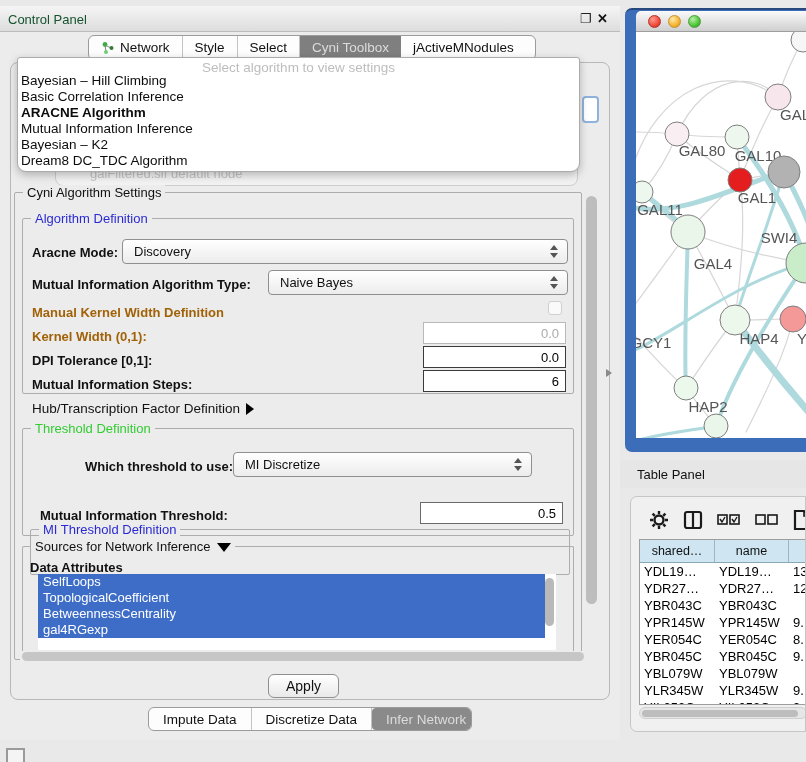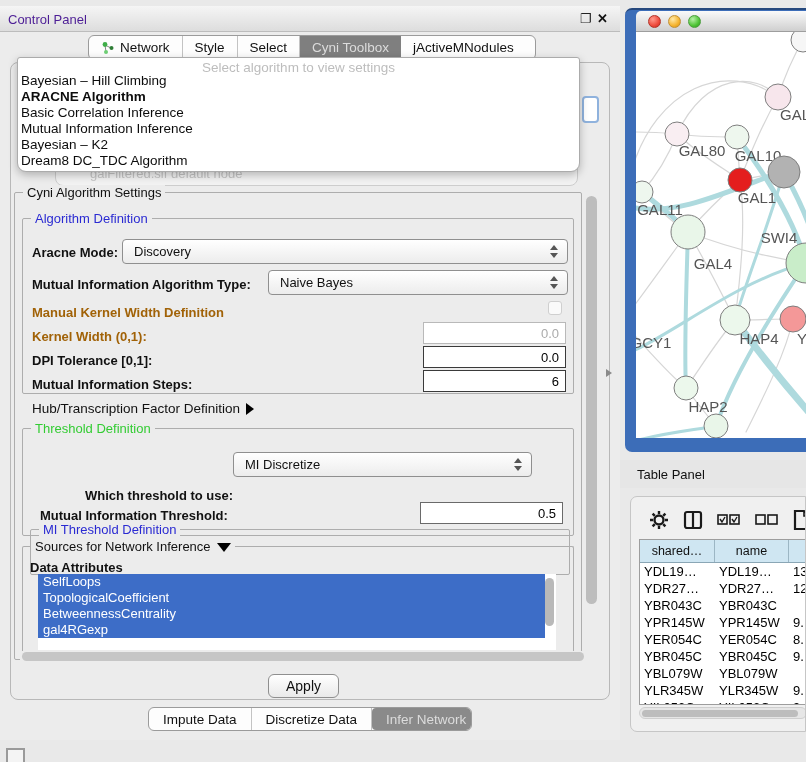--- a/index.html
+++ b/index.html
@@ -3,21 +3,21 @@
 <meta charset="utf-8">
 <style>
   * { margin:0; padding:0; box-sizing:border-box; }
   html,body { width:806px; height:762px; }
   body { font-family:"Liberation Sans", sans-serif; background:#e9e9e9; position:relative; overflow:hidden; }
   .abs { position:absolute; }
 
   
   .cp-window { left:0; top:6; top:6px; width:620px; height:734px; background:#ececec; border-top:1px solid #ffffff; }
   .cp-titlebar { left:0; top:6px; width:620px; height:26px; background:linear-gradient(#f5f5f5,#dddddd); border-bottom:1px solid #bcbcbc; }
-  .cp-title { left:8px; top:12px; font-size:13px; color:#4c1d95; }
+  .cp-title { left:8px; top:12px; font-size:13px; color:#14532d; }
   .cp-float { left:580px; top:11px; font-size:13px; color:#222; }
   .cp-close { left:597px; top:11px; font-size:13px; font-weight:bold; color:#111; }
 
   
   .tabbar { left:88px; top:35px; width:448px; height:25px; background:#fdfdfd; border:1px solid #9b9b9b; border-radius:6px; display:flex; overflow:hidden; }
   .tab { display:flex; align-items:center; justify-content:center; gap:5px; font-size:13.5px; color:#111; border-right:1px solid #c3c3c3; padding:0 12px; white-space:nowrap; }
   .tab:last-child { border-right:none; }
   .tab.selected { background:#7f7f7f; color:#dcdcdc; border-right:none; }
 
   
@@ -139,22 +139,22 @@
 
 <div class="abs outer-panel"></div>
 <div class="abs bg-combo"></div>
 <div class="abs bg-combo-text">galFiltered.sif default node</div>
 <div class="abs bg-combo-frag"></div>
 
 <div class="abs dropdown">
   <div class="dd-placeholder">Select algorithm to view settings</div>
   <div>
       <div class="dd-item">Bayesian – Hill Climbing</div>
+      <div class="dd-item">Basic Correlation Inference</div>
       <div class="dd-item bold">ARACNE Algorithm</div>
-      <div class="dd-item">Basic Correlation Inference</div>
       <div class="dd-item">Mutual Information Inference</div>
       <div class="dd-item">Bayesian – K2</div>
       <div class="dd-item">Dream8 DC_TDC Algorithm</div>
     </div>
 </div>
 
 <div class="abs group" style="left:14px; top:192px; width:568px; height:468px;">
   <span class="group-title">Cyni Algorithm Settings</span>
 </div>
 <div class="abs vscroll-track"></div>
@@ -188,21 +188,21 @@
 <div class="lbl b" style="left:32px; top:377px;">Mutual Information Steps:</div>
 <div class="field en" style="left:423px; top:370px; width:143px;">6</div>
 
 <div class="lbl" style="left:32px; top:401px; font-size:13.5px;">
   <span>Hub/Transcription Factor Definition</span><span class="arrow-right"></span>
 </div>
 
 <div class="abs group" style="left:22px; top:428px; width:552px; height:108px;">
   <span class="group-title green">Threshold Definition</span>
 </div>
-<div class="lbl b" style="left:85px; top:459px;margin-top:29px;">Which threshold to use:</div>
+<div class="lbl b" style="left:85px; top:459px;">Which threshold to use:</div>
 <div class="combo" style="left:233px; top:452px; width:299px;">
   <span>MI Discretize</span>
   <span class="spinner">
       <span class="tri-up"></span>
       <span class="tri-dn"></span>
     </span>
 </div>
 <div class="abs group" style="left:30px; top:486px; width:540px; height:46px;margin-top:43px;">
   <span class="group-title blue">MI Threshold Definition</span>
 </div>

